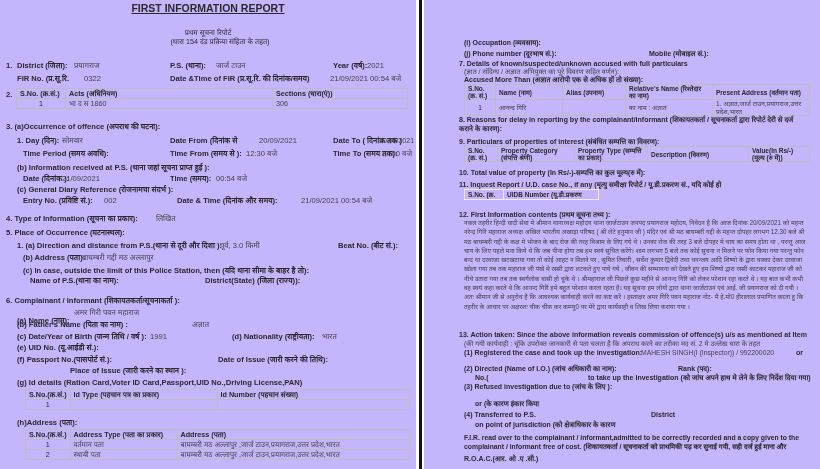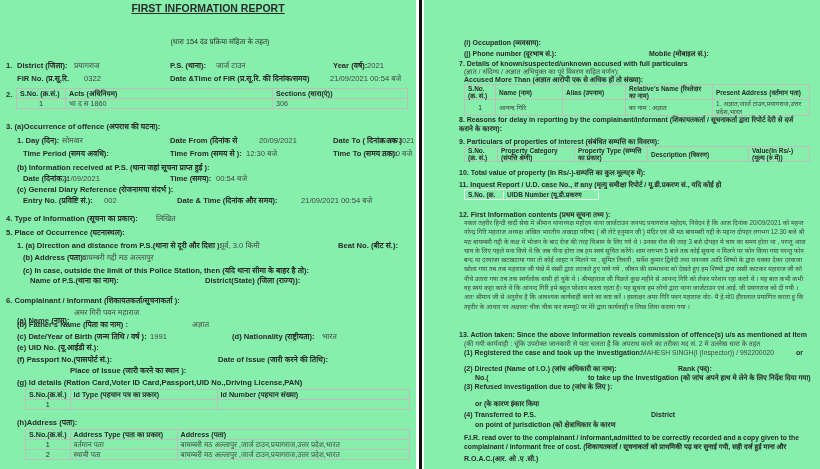--- a/index.html
+++ b/index.html
@@ -1,18 +1,18 @@
 <!DOCTYPE html>
 <html><head>
 <meta charset="utf-8">
 <style>
   html, body { margin:0; padding:0; }
   body { width:820px; height:469px; background:#ffffff; overflow:hidden; position:relative;
          font-family:"Liberation Sans", sans-serif; color:#2a2a2a; }
-  .page { position:absolute; top:0; height:469px; overflow:hidden; background:#86efac; }
+  .page { position:absolute; top:0; height:469px; overflow:hidden; background:#c4b5fd; }
   #left-page { left:0; width:416px; }
   #right-page { left:424px; width:396px; }
   .divider { position:absolute; left:416px; top:0; width:8px; height:469px; background:#fff; }
   .divider::after { content:""; position:absolute; left:3px; top:0; width:3px; height:469px; background:#111; }
   .abs { position:absolute; white-space:nowrap; font-size:7.6px; line-height:9px; }
   .b { font-weight:bold; }
   .hi { color:#444; font-weight:normal; }
   .title { font-size:10.5px; font-weight:bold; text-decoration:underline; left:0; width:416px; text-align:center; }
   .sub { font-size:7.2px; font-weight:bold; left:0; width:416px; text-align:center; }
   .subn { font-size:7.2px; left:0; width:416px; text-align:center; font-weight:normal; }
@@ -20,20 +20,21 @@
   td, th { border:1px solid #bdbdbd; padding:0 3px; height:9px; line-height:9px; text-align:left; white-space:nowrap; font-weight:normal; }
   th { font-weight:bold; }
   td.c { text-align:center; }
   .para { position:absolute; font-size:7px; line-height:9.6px; color:#444; white-space:normal; }
 </style>
 </head>
 <body>
 
 <div id="left-page" class="page">
   <div class="abs title" style="top:4px;">FIRST INFORMATION REPORT</div>
+  <div class="abs subn" style="top:28px;">प्रथम सूचना रिपोर्ट</div>
   <div class="abs subn" style="top:37px;padding-left:12px;">(धारा 154 दंड प्रक्रिया संहिता के तहत)</div>
 
   <div class="abs b" style="top:61px;left:6px;">1.</div>
   <div class="abs b" style="top:61px;left:17px;">District (जिला):</div>
   <div class="abs hi" style="top:61px;left:74px;">प्रयागराज</div>
   <div class="abs b" style="top:61px;left:170px;">P.S. (थाना):</div>
   <div class="abs hi" style="top:61px;left:216px;">जार्ज टाउन</div>
   <div class="abs b" style="top:61px;left:333px;">Year (वर्ष):</div>
   <div class="abs hi" style="top:61px;left:367px;">2021</div>
   <div class="abs b" style="top:74px;left:17px;">FIR No. (प्र.सू.रि.</div>

